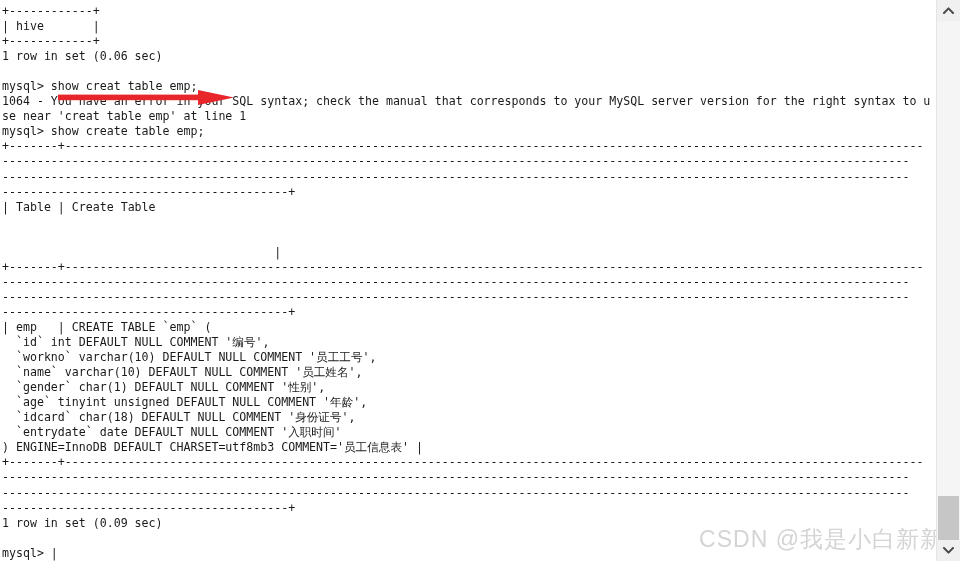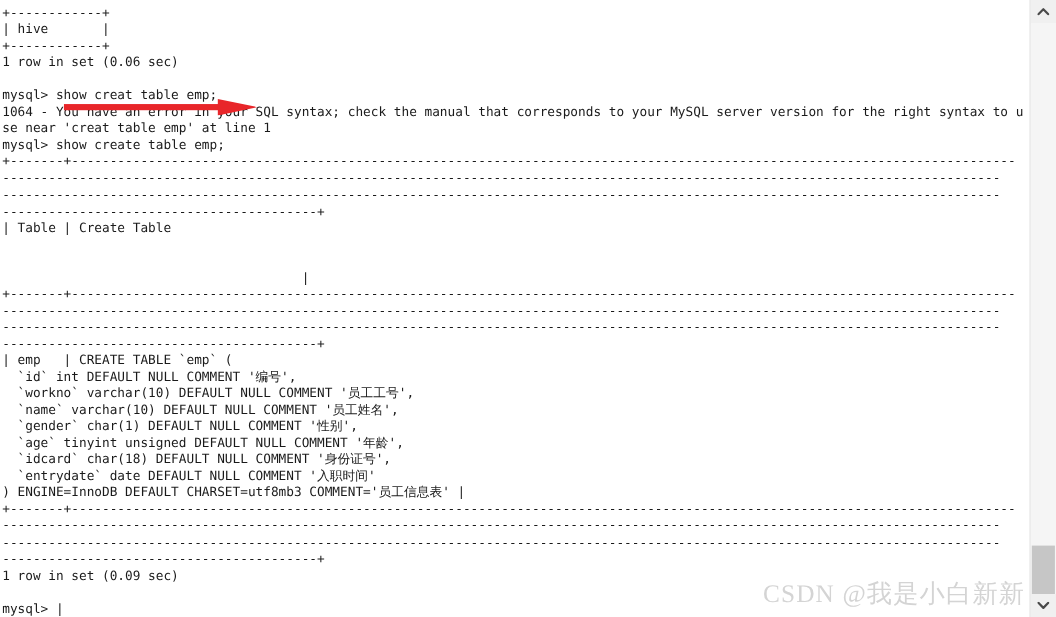--- a/index.html
+++ b/index.html
@@ -66,23 +66,23 @@
     left: 58px;
     top: 90px;
     width: 176px;
     height: 15px;
     pointer-events: none;
   }
 
   
   #watermark {
     position: absolute;
-    right: 28px;
+    right: 16px;
     bottom: 6px;
-    font-family: Liberation Serif, serif;
+    font-family: Liberation Sans, sans-serif;
     font-size: 23px;
     color: #d4d4d4;
     letter-spacing: 1px;
     white-space: nowrap;
     user-select: none;
   }
 
   
   #scrollbar {
     position: absolute;

